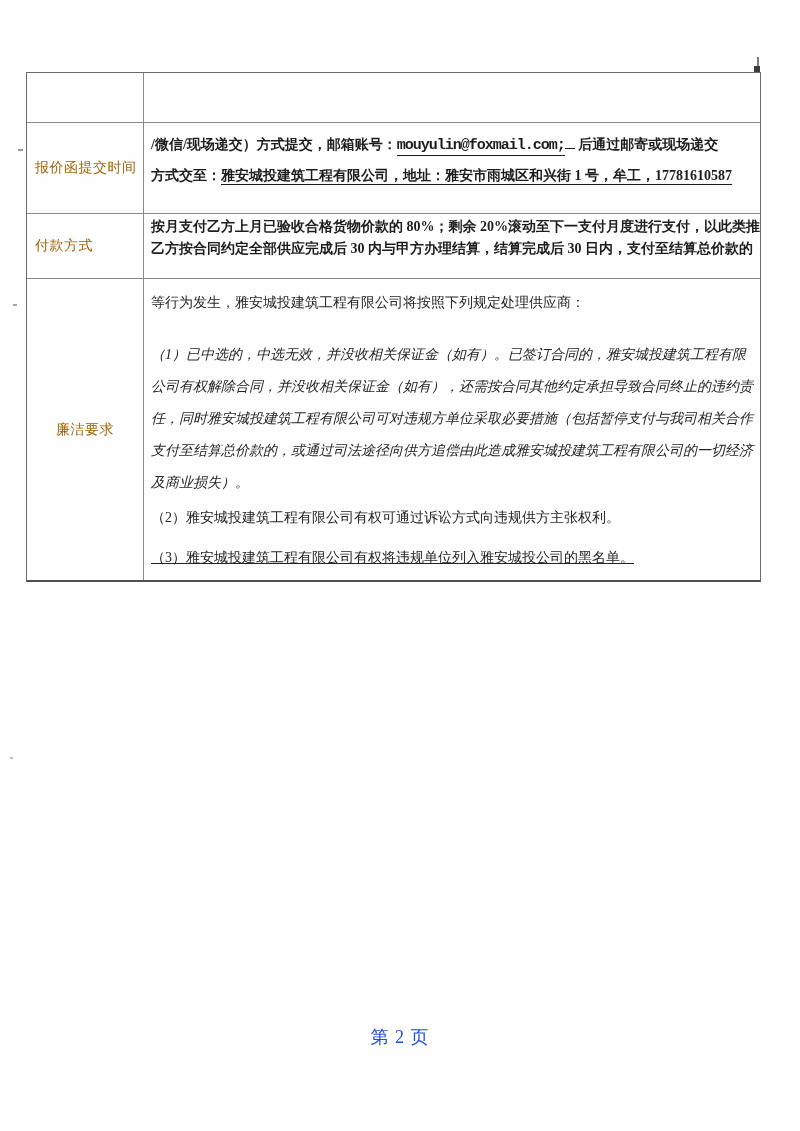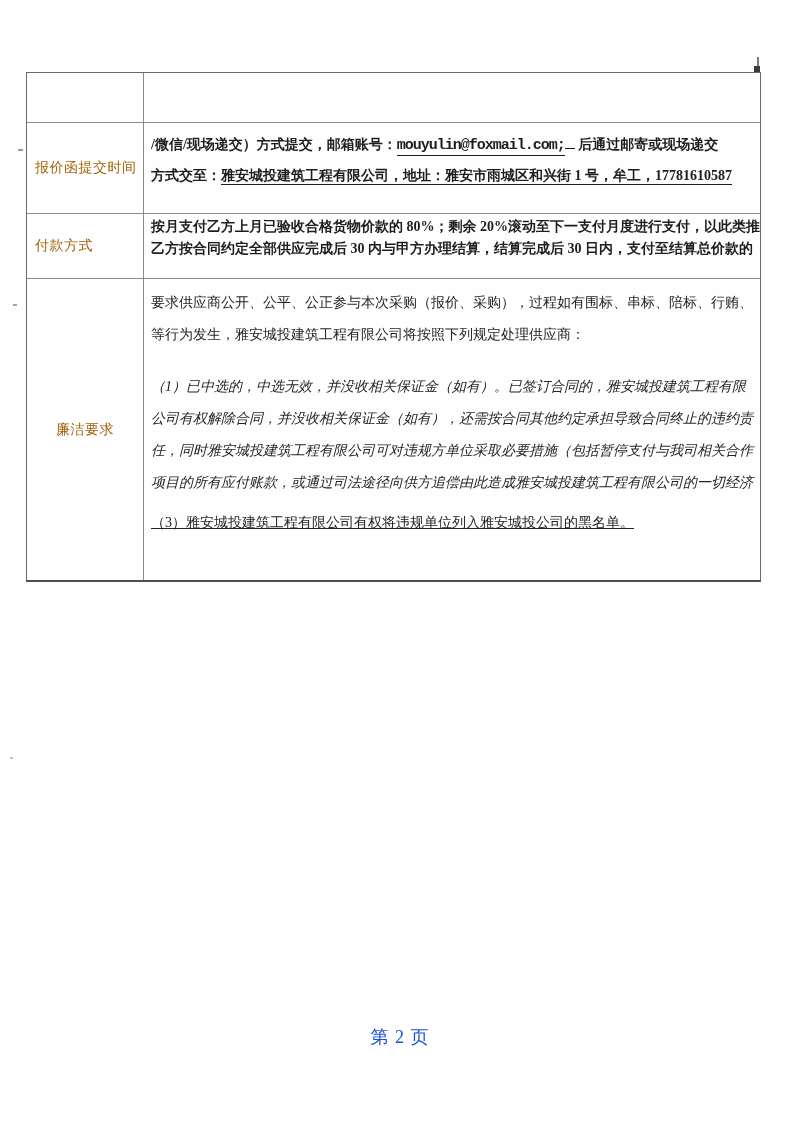--- a/index.html
+++ b/index.html
@@ -107,28 +107,31 @@
     <div class="cell last-col content-cell payment-cell">
       <div class="ln">按月支付乙方上月已验收合格货物价款的 80%；剩余 20%滚动至下一支付月度进行支付，以此类推。</div>
       <div class="ln">乙方按合同约定全部供应完成后 30 内与甲方办理结算，结算完成后 30 日内，支付至结算总价款的</div>
     </div>
 
     <div class="cell last-row label-cell centered">
       <span>廉洁要求</span>
     </div>
     <div class="cell last-col last-row content-cell integrity-cell">
       <div>
-        <div class="ln">要求供应商公开、公平、公正参与本次采购（报价、采购），过程如有围标、串标、陪标、行贿、</div>
         <div class="ln">等行为发生，雅安城投建筑工程有限公司将按照下列规定处理供应商：</div>
       </div>
       <div class="para-gap-1">
         <div class="ln">（1）已中选的，中选无效，并没收相关保证金（如有）。已签订合同的，雅安城投建筑工程有限</div>
         <div class="ln">公司有权解除合同，并没收相关保证金（如有），还需按合同其他约定承担导致合同终止的违约责</div>
         <div class="ln">任，同时雅安城投建筑工程有限公司可对违规方单位采取必要措施（包括暂停支付与我司相关合作</div>
-        <div class="ln">项目的所有应付账款，或通过司法途径向供方追偿由此造成雅安城投建筑工程有限公司的一切经济</div>
+        <div class="ln">支付至结算总价款的，或通过司法途径向供方追偿由此造成雅安城投建筑工程有限公司的一切经济</div>
+        <div class="ln">及商业损失）。</div>
+      </div>
+      <div class="para-gap-2">
+        <div class="ln">（2）雅安城投建筑工程有限公司有权可通过诉讼方式向违规供方主张权利。</div>
       </div>
       <div class="para-gap-3">
         <div class="ln">（3）雅安城投建筑工程有限公司有权将违规单位列入雅安城投公司的黑名单。</div>
       </div>
     </div>
 
   </div>
 
   <div class="page-footer">第 2 页</div>
 

